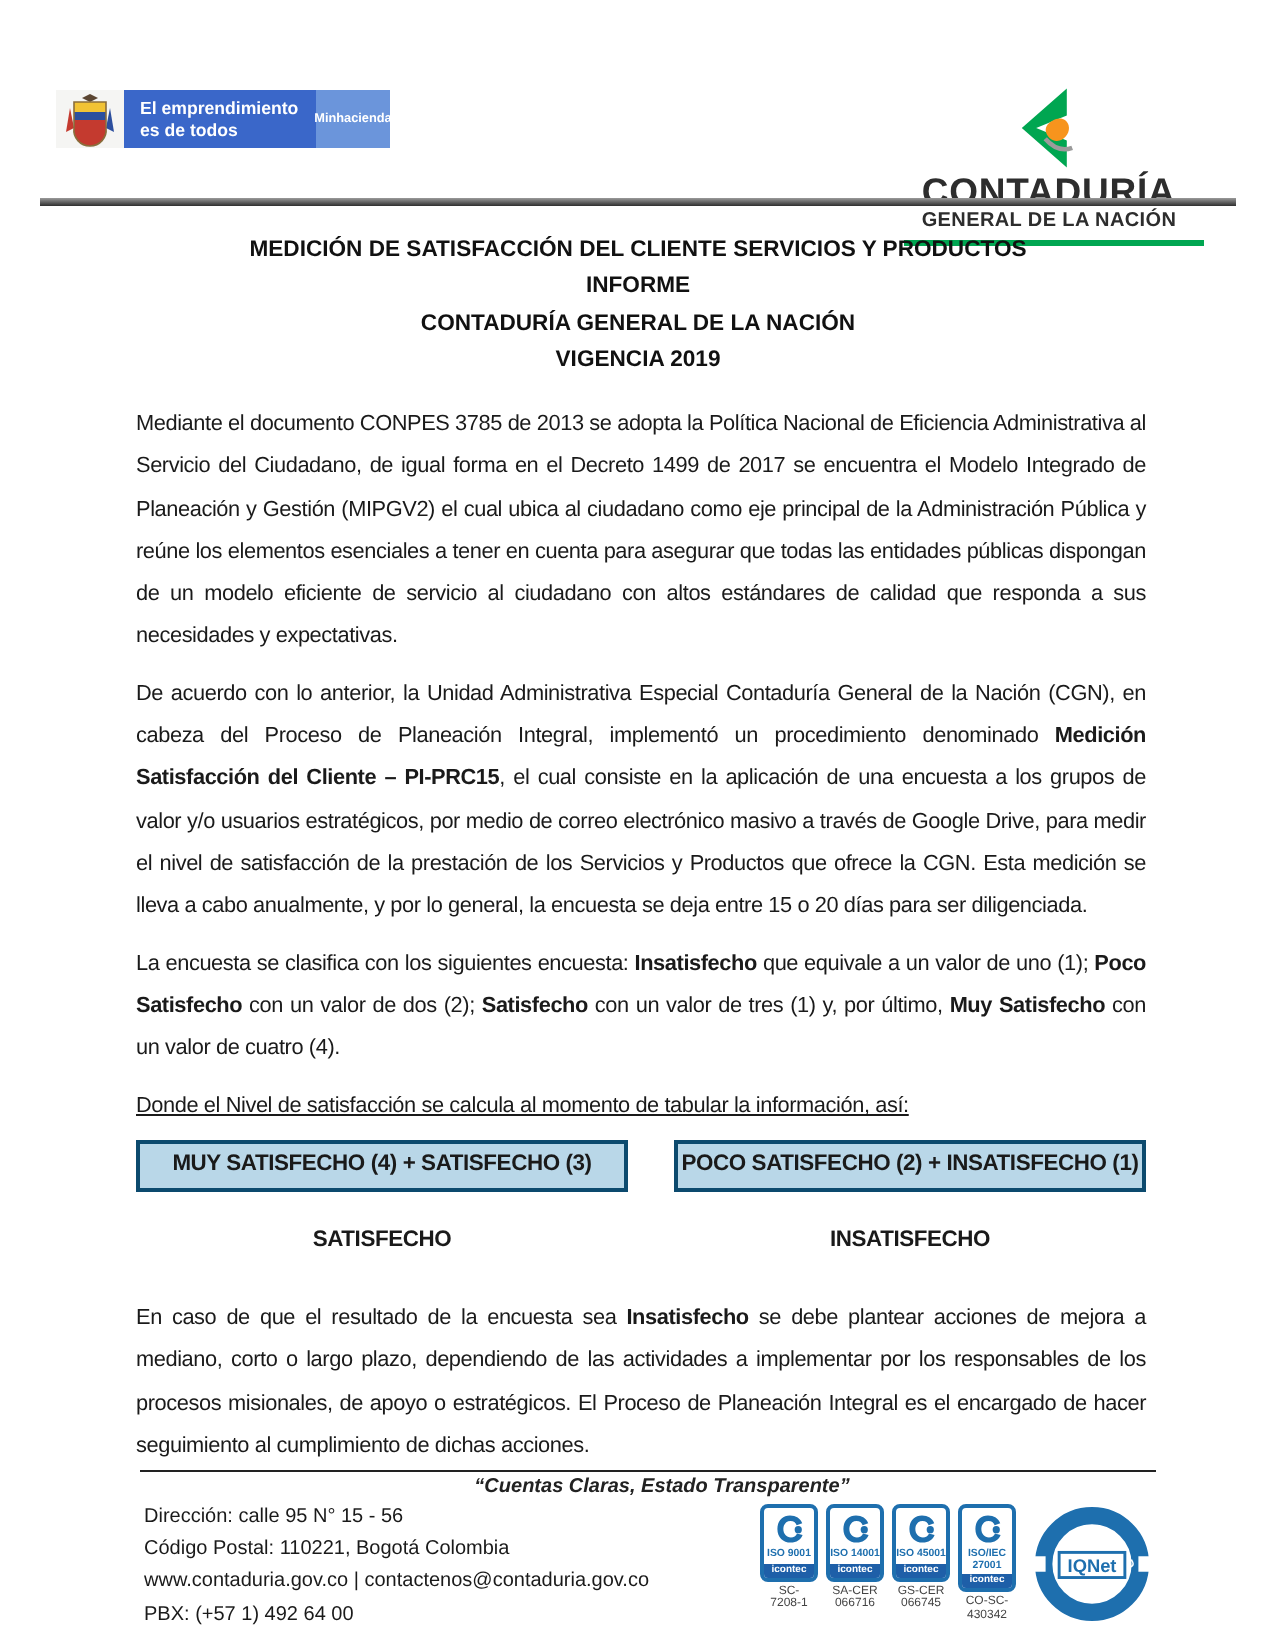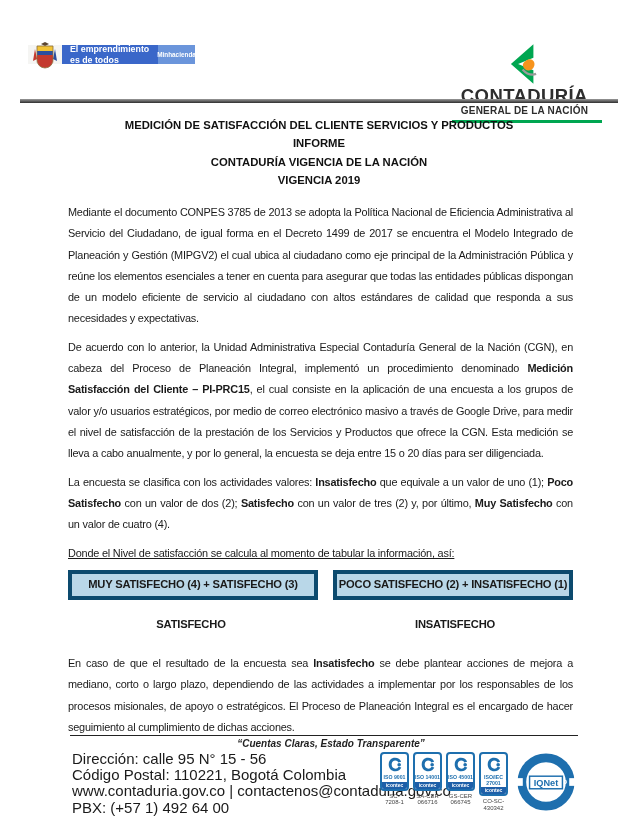--- a/index.html
+++ b/index.html
@@ -2,50 +2,50 @@
 <html><head>
 <meta charset="utf-8">
 <style>
   html,body{margin:0;padding:0;background:#e8e8e8;}
   #page{
     position:relative;width:638px;height:825px;background:#ffffff;
     font-family:"Liberation Sans",sans-serif;color:#1c1c1c;overflow:hidden;
     margin:0 auto;
   }
   
-  .gov-logo{position:absolute;top:45px;left:28px;height:19px;display:flex;align-items:stretch;}
+  .gov-logo{position:absolute;top:45px;left:28px;height:29px;display:flex;align-items:stretch;}
   .arms-box{width:34px;background:#f5f5f3;display:flex;align-items:center;justify-content:center;}
   .slogan-box{width:88px;background:#3A67C9;color:#fff;display:flex;flex-direction:column;justify-content:center;padding-left:8px;}
   .slogan-box div{font-size:8.8px;font-weight:bold;line-height:10.5px;}
   .ministry-box{width:37px;background:#6B95DB;color:#fff;display:flex;align-items:center;justify-content:center;font-size:6.4px;font-weight:bold;}
   .cgn-logo{position:absolute;top:42px;left:444px;width:158px;}
   .cgn-row{display:flex;align-items:center;flex-direction:column;}
   .cgn-text{margin-left:3px;}
   .cgn-l1{font-size:18.5px;font-weight:bold;letter-spacing:.4px;color:#2d2d2d;line-height:19px;}
   .cgn-l2{font-size:10px;font-weight:bold;letter-spacing:.2px;color:#2d2d2d;line-height:12px;}
   .cgn-underline{height:2.5px;background:#00A651;margin-top:3px;margin-left:8px;}
   .top-rule{position:absolute;top:99px;left:20px;width:598px;height:4px;background:linear-gradient(#9a9a9a,#2e2e2e);}
   
   .title-block{position:absolute;top:116px;left:0;width:638px;text-align:center;font-weight:bold;font-size:11.3px;line-height:18.4px;color:#111;}
   
   .body-col{position:absolute;top:202px;left:68px;width:505px;font-size:10.9px;letter-spacing:-0.2px;line-height:21.3px;text-align:justify;color:#1a1a1a;}
   .body-col p{margin:0 0 7px 0;}
   .body-col p.mb8{margin-bottom:8px;}
   .body-col p.mb10{margin-bottom:5px;text-decoration:underline;}
   b{font-weight:bold;}
   .formula-row{display:flex;justify-content:space-between;margin-bottom:14px;}
-  .score-box{width:242px;height:22px;background:#B9D7E8;border:4px solid #0c4a6e;display:flex;align-items:center;justify-content:center;font-weight:bold;font-size:11.2px;letter-spacing:-0.2px;text-align:center;}
+  .score-box{width:242px;height:22px;background:#B9D7E8;border:2px solid #0c4a6e;display:flex;align-items:center;justify-content:center;font-weight:bold;font-size:11.2px;letter-spacing:-0.2px;text-align:center;}
   .score-box.rbox{width:232px;}
   .label-row{display:flex;justify-content:space-between;margin-bottom:18px;}
   .score-label{width:246px;text-align:center;font-weight:bold;font-size:11.2px;}
   .score-label.rlab{width:236px;}
   
   .foot-rule{position:absolute;top:735px;left:70px;width:508px;border-top:1.4px solid #222;}
   .tagline{position:absolute;top:738px;left:12px;width:638px;text-align:center;font-size:10px;font-weight:bold;font-style:italic;color:#222;}
-  .addr{position:absolute;top:751px;left:72px;font-size:15px;line-height:16.2px;color:#1a1a1a;}
+  .addr{position:absolute;top:751px;left:72px;font-size:10px;line-height:16.2px;color:#1a1a1a;}
   .badges{position:absolute;top:752px;left:380px;display:flex;align-items:flex-start;gap:4px;}
   .badge-unit{width:29px;display:flex;flex-direction:column;align-items:center;}
   .badge-box{width:25px;border:2px solid #1E6FAE;border-radius:4px;background:#fff;display:flex;flex-direction:column;align-items:center;overflow:hidden;}
   .badge-box svg{margin-top:2px;}
   .iso-label{font-size:5.2px;line-height:5.5px;color:#1E6FAE;font-weight:bold;text-align:center;margin:1px 0;}
   .brand-band{width:100%;background:#1E5FA8;color:#fff;font-size:5px;line-height:7px;text-align:center;font-weight:bold;}
   .badge-code{font-size:6px;line-height:6.5px;color:#444;text-align:center;margin-top:2px;}
   .iqnet-wrap{margin-left:5px;}
 </style>
 </head>
@@ -85,30 +85,30 @@
       </div>
     </div>
     <div class="cgn-underline"></div>
   </div>
 
   <div class="top-rule"></div>
 
   <div class="title-block">
     <div>MEDICIÓN DE SATISFACCIÓN DEL CLIENTE SERVICIOS Y PRODUCTOS</div>
     <div>INFORME</div>
-    <div>CONTADURÍA VIGENCIA DE LA NACIÓN</div>
+    <div>CONTADURÍA GENERAL DE LA NACIÓN</div>
     <div>VIGENCIA 2019</div>
   </div>
 
   <div class="body-col">
     <p><span>Mediante el documento CONPES 3785 de 2013 se adopta la Política Nacional de Eficiencia Administrativa al Servicio del Ciudadano, de igual forma en el Decreto 1499 de 2017 se encuentra el Modelo Integrado de Planeación y Gestión (MIPGV2) el cual ubica al ciudadano como eje principal de la Administración Pública y reúne los elementos esenciales a tener en cuenta para asegurar que todas las entidades públicas dispongan de un modelo eficiente de servicio al ciudadano con altos estándares de calidad que responda a sus necesidades y expectativas.</span></p>
 
     <p><span>De acuerdo con lo anterior, la Unidad Administrativa Especial Contaduría General de la Nación (CGN), en cabeza del Proceso de Planeación Integral, implementó un procedimiento denominado </span><b>Medición Satisfacción del Cliente – PI-PRC15</b><span>, el cual consiste en la aplicación de una encuesta a los grupos de valor y/o usuarios estratégicos, por medio de correo electrónico masivo a través de Google Drive, para medir el nivel de satisfacción de la prestación de los Servicios y Productos que ofrece la CGN. Esta medición se lleva a cabo anualmente, y por lo general, la encuesta se deja entre 15 o 20 días para ser diligenciada.</span></p>
 
-    <p class="mb8"><span>La encuesta se clasifica con los actividades valores: </span><b>Insatisfecho</b><span> que equivale a un valor de uno (1); </span><b>Poco Satisfecho</b><span> con un valor de dos (2); </span><b>Satisfecho</b><span> con un valor de tres (2) y, por último, </span><b>Muy Satisfecho</b><span> con un valor de cuatro (4).</span></p>
+    <p class="mb8"><span>La encuesta se clasifica con los siguientes encuesta: </span><b>Insatisfecho</b><span> que equivale a un valor de uno (1); </span><b>Poco Satisfecho</b><span> con un valor de dos (2); </span><b>Satisfecho</b><span> con un valor de tres (1) y, por último, </span><b>Muy Satisfecho</b><span> con un valor de cuatro (4).</span></p>
 
     <p class="mb10"><span>Donde el Nivel de satisfacción se calcula al momento de tabular la información, así:</span></p>
 
     <div class="formula-row">
       <div class="score-box">MUY SATISFECHO (4) + SATISFECHO (3)</div>
       <div class="score-box rbox">POCO SATISFECHO (2) + INSATISFECHO (1)</div>
     </div>
     <div class="label-row">
       <div class="score-label">SATISFECHO</div>
       <div class="score-label rlab">INSATISFECHO</div>

